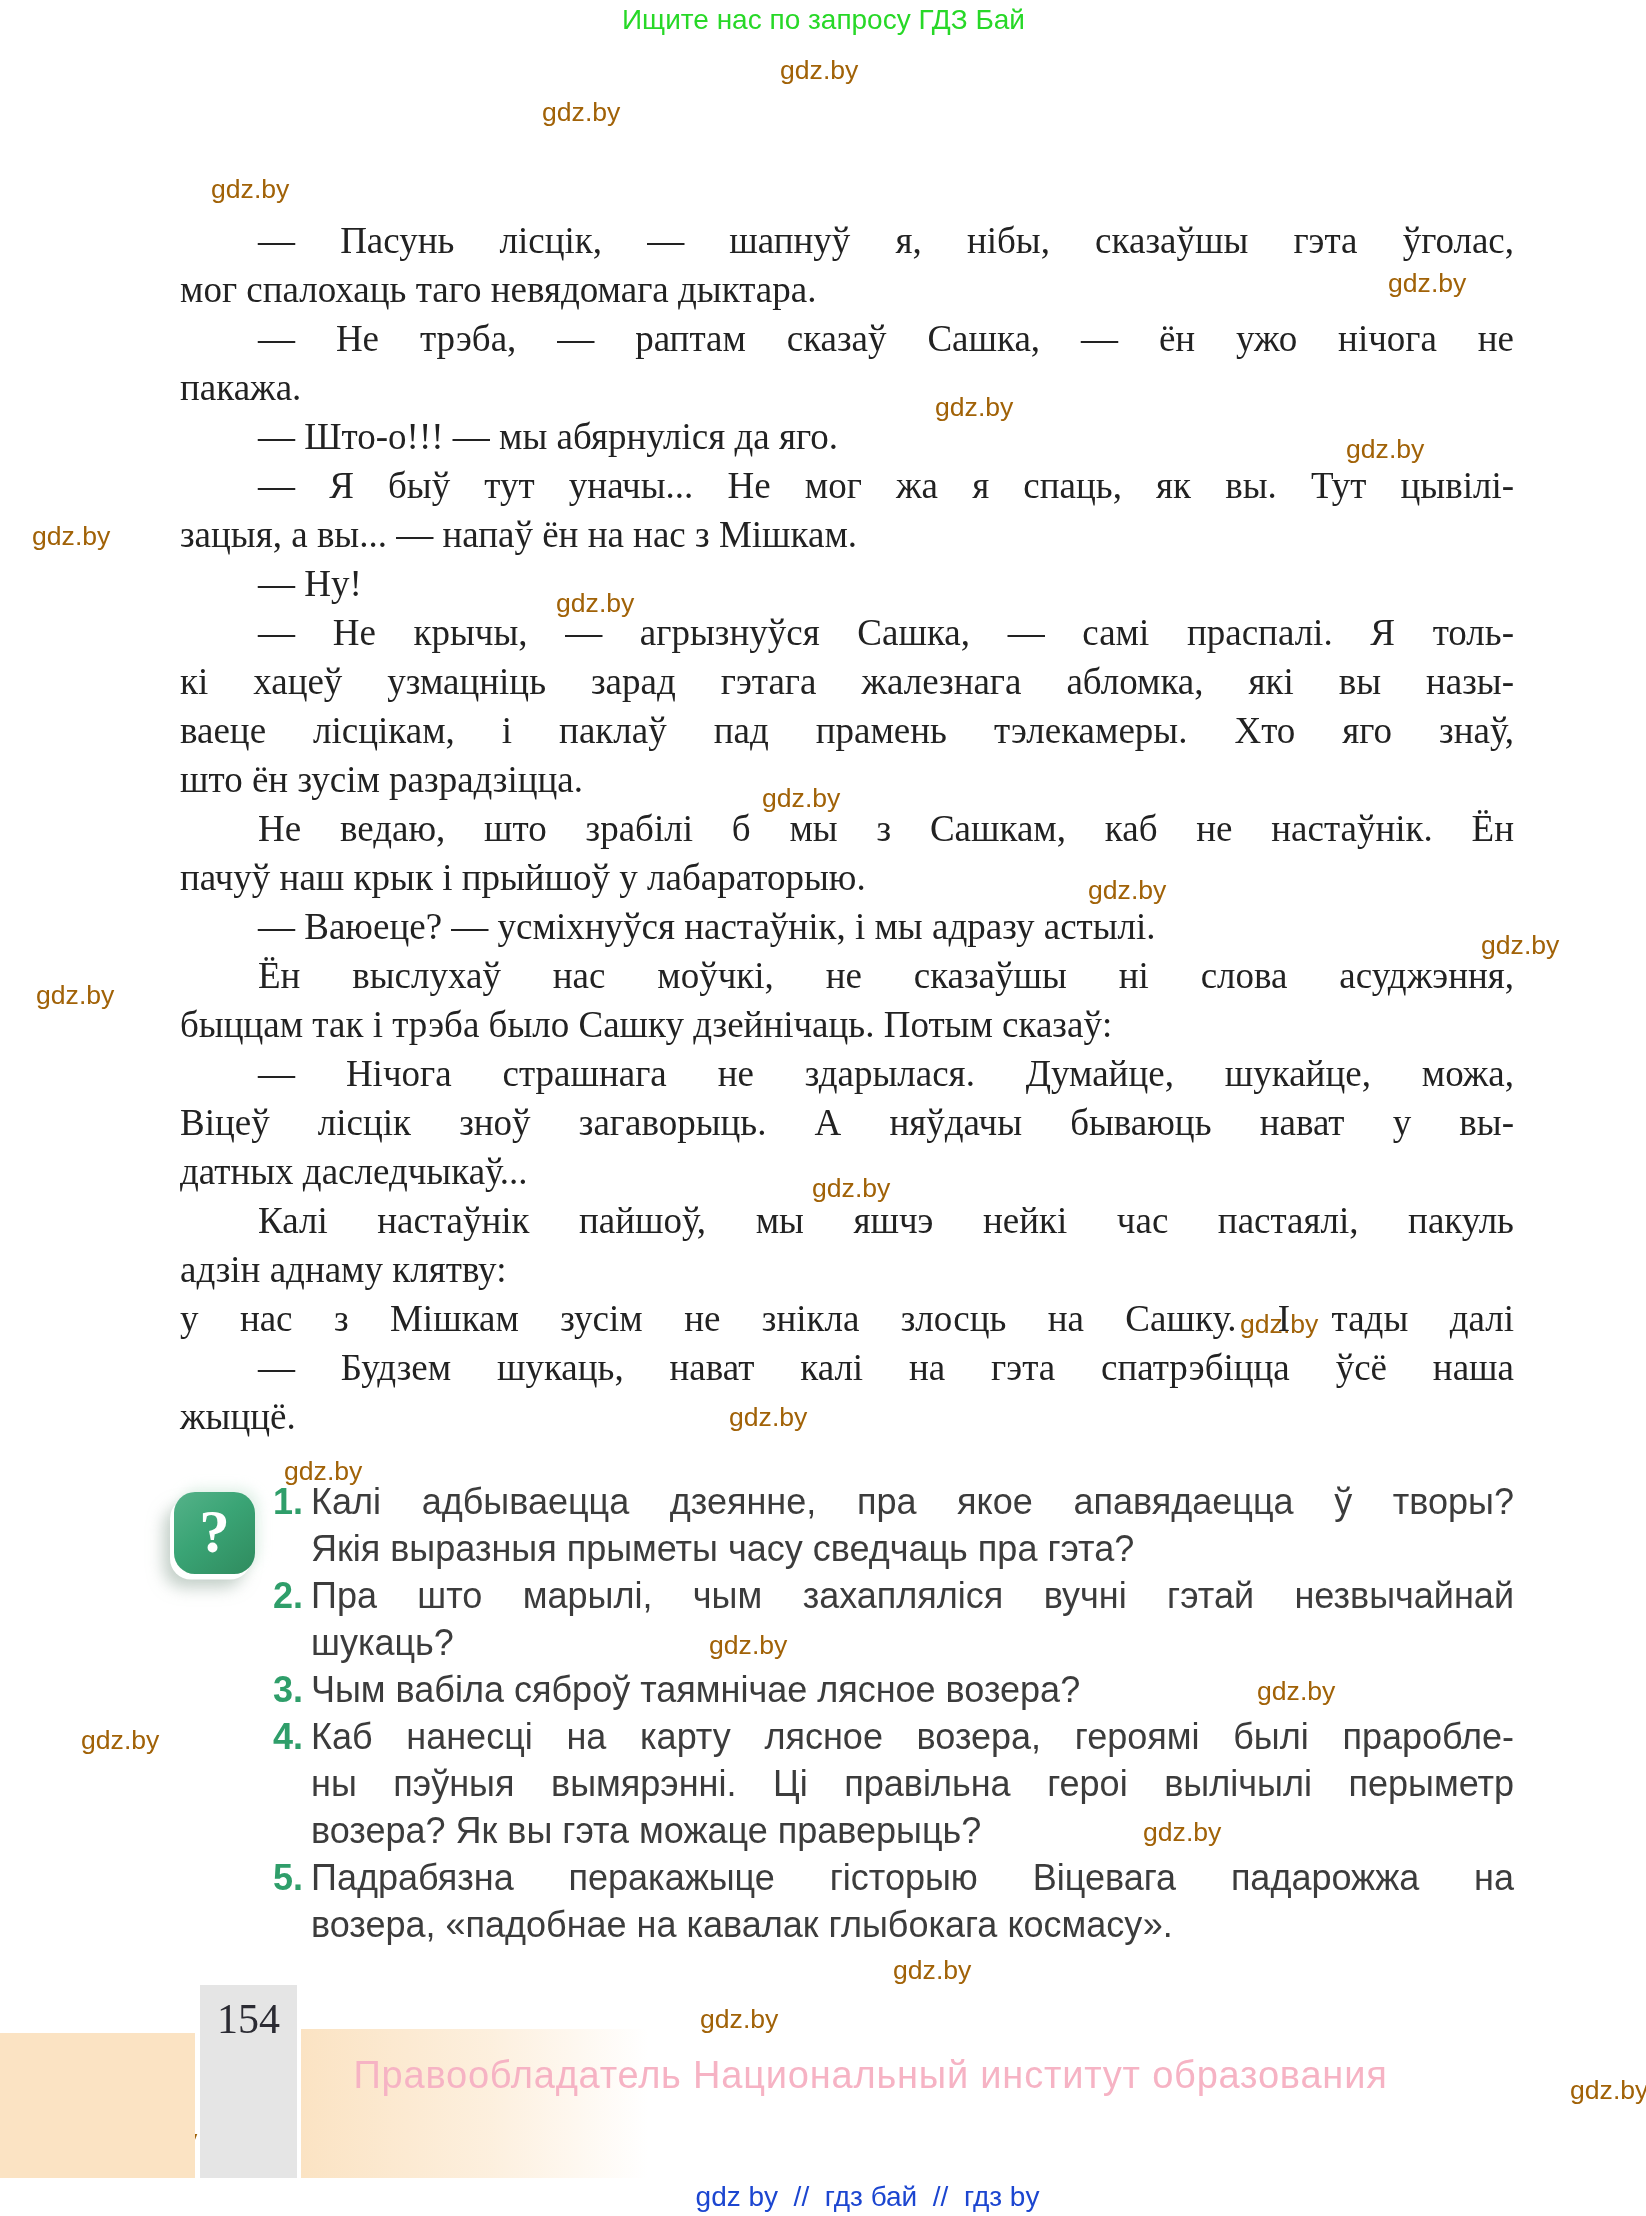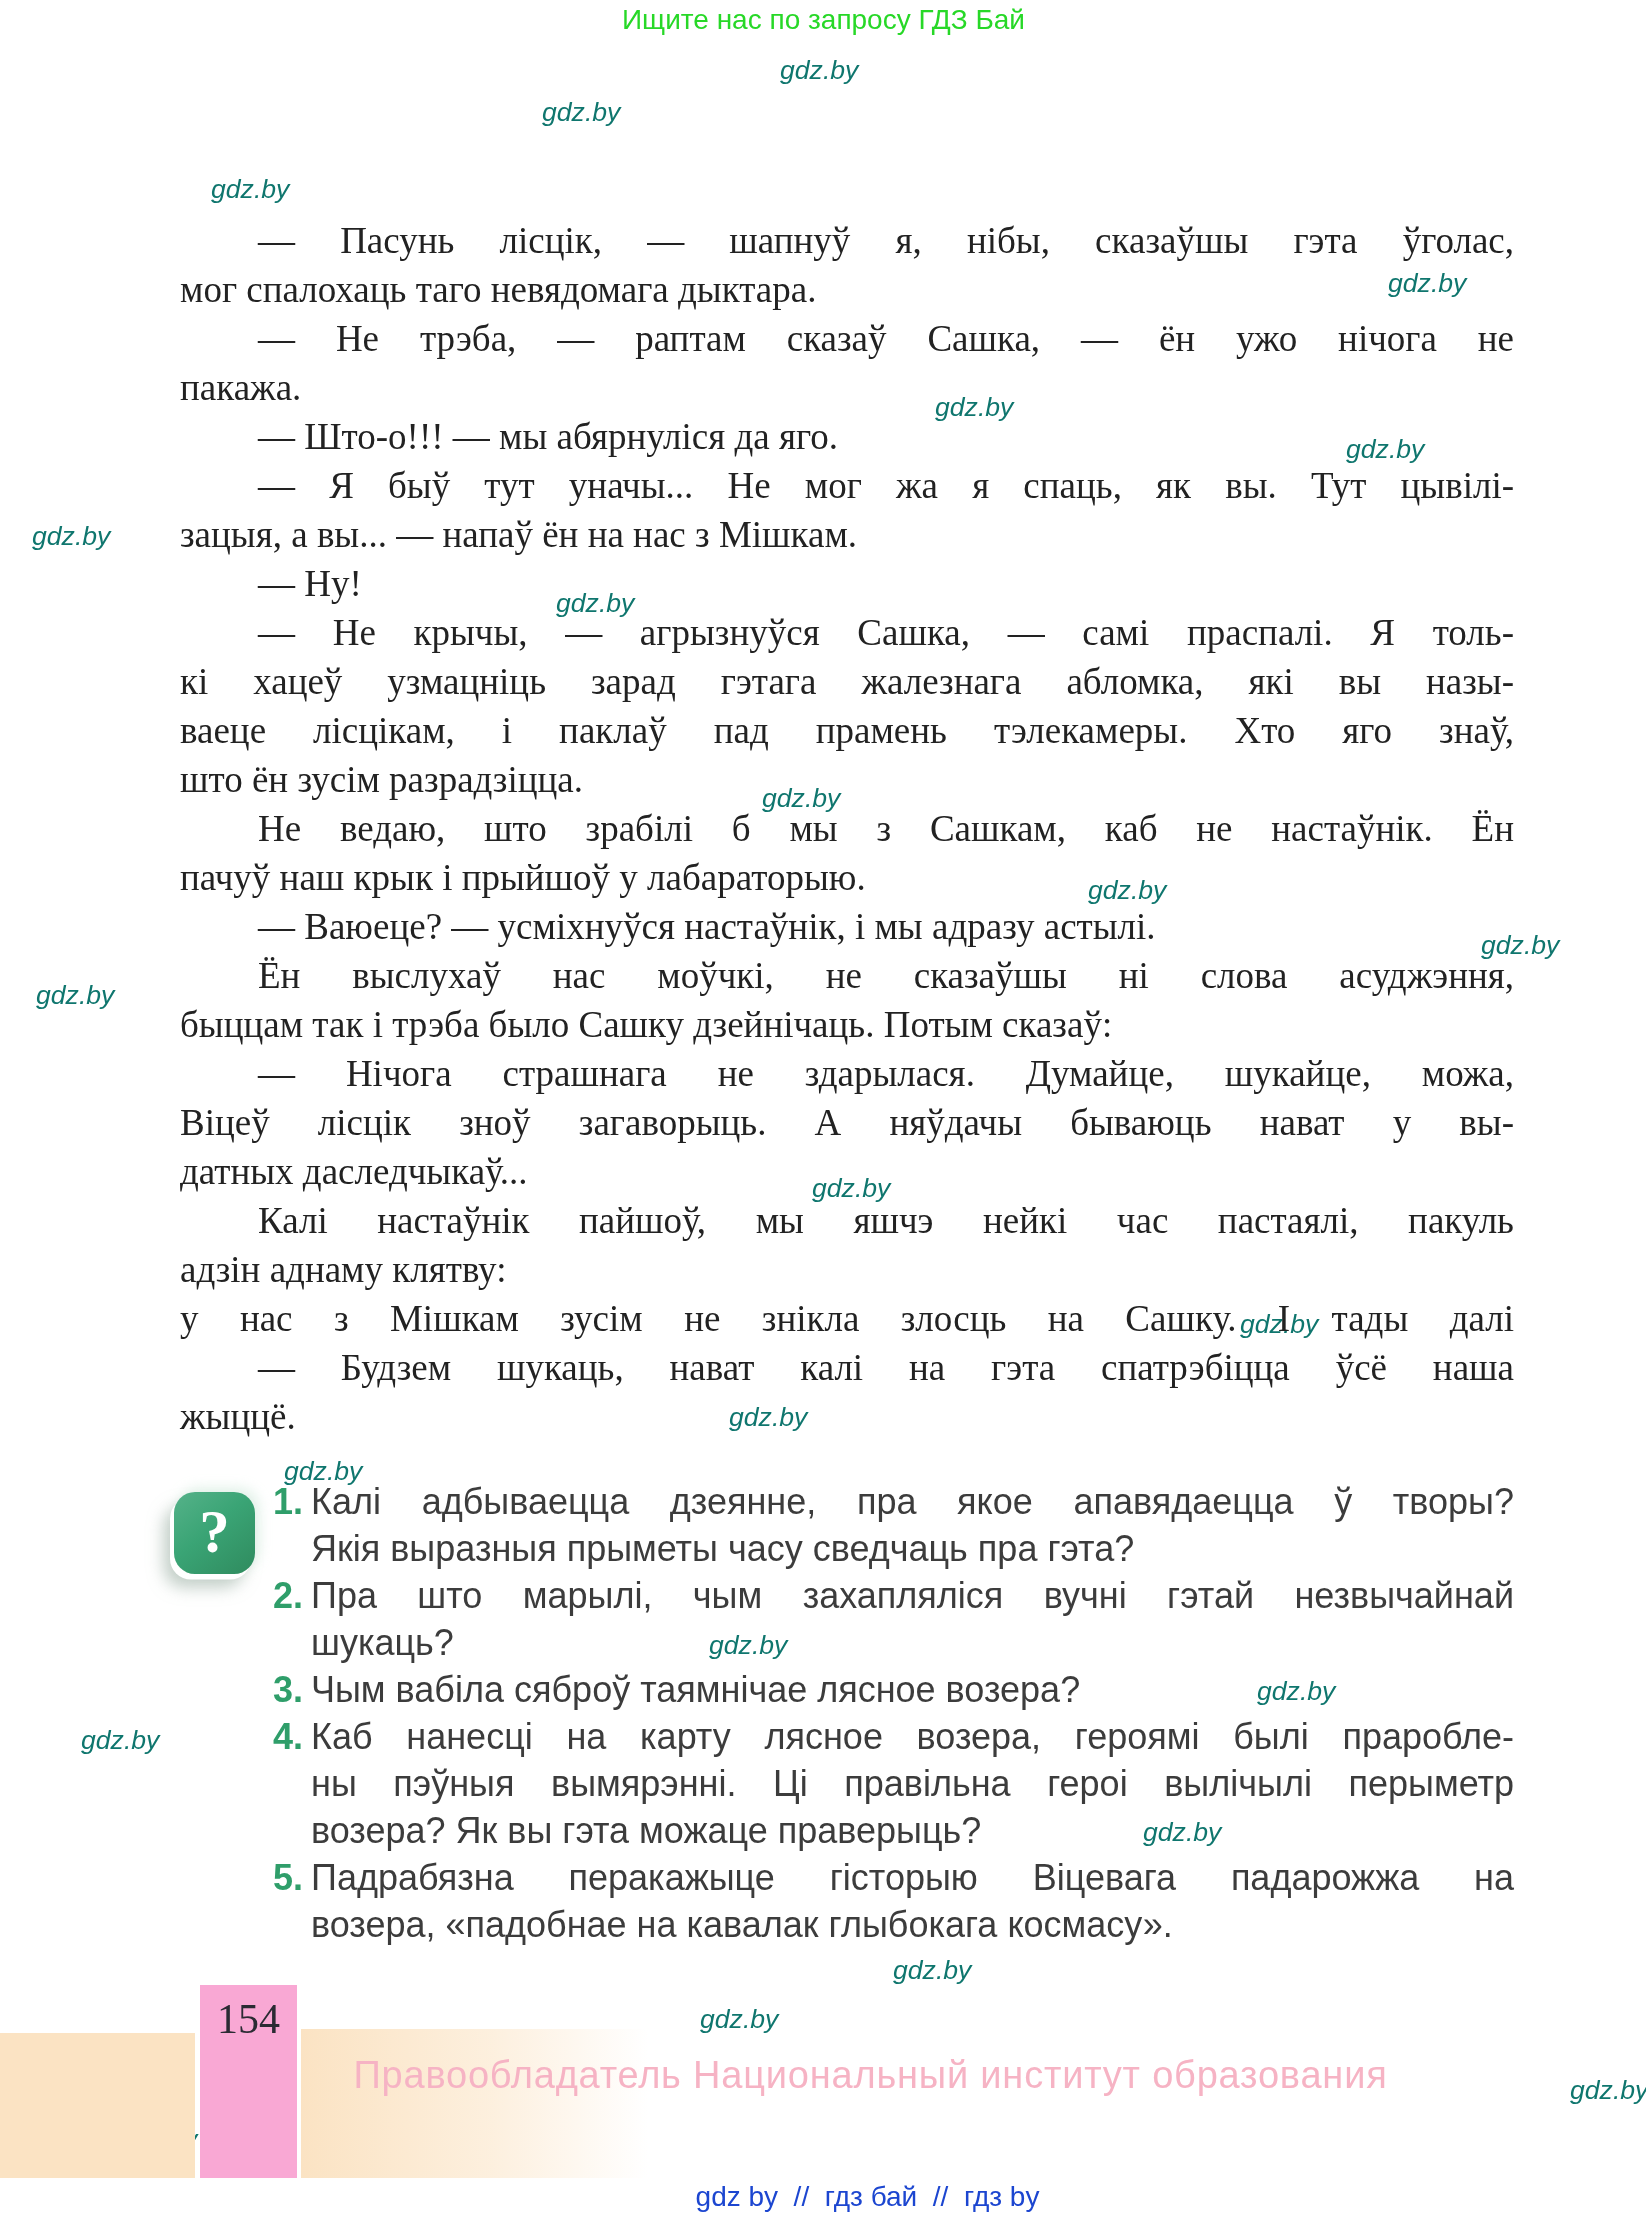--- a/index.html
+++ b/index.html
@@ -16,24 +16,23 @@
   .promo-top {
     position:absolute; top:4px; left:0; width:100%;
     text-align:center;
     font-size:28px; color:#27d827;
     font-family:"Liberation Sans", sans-serif;
   }
 
   
   .wm {
     position:absolute;
-    font-size:26.6px; color:#0f766e;
+    font-size:26.6px; color:#a16207;
     font-family:"Liberation Sans", sans-serif;
     white-space:nowrap;
-    font-style:italic;
   }
 
   
   .story {
     position:absolute; left:180px; top:216px; width:1334px;
     font-family:"Liberation Serif", "DejaVu Serif", serif;
     font-size:37px; line-height:49px; color:#222222;
   }
   .story .para { margin:0; }
   .story .line { text-align:justify; text-align-last:left; }
@@ -73,21 +72,21 @@
   .q-text .line { text-align:justify; text-align-last:left; }
   .q-text .line.jl { text-align-last:justify; }
 
   
   .peach-left {
     position:absolute; left:0; top:2033px; width:195px; height:145px;
     background:#fbe3c3;
   }
   .pagenum-col {
     position:absolute; left:200px; top:1985px; width:97px; height:193px;
-    background:#f9a8d4;
+    background:#e5e5e5;
   }
   .pagenum {
     margin-top:9.7px;
     text-align:center;
     font-family:"Liberation Serif", serif;
     font-size:42px; color:#2b2b33;
   }
   .peach-fade {
     position:absolute; left:301px; top:2029px; width:347px; height:149px;
     background:linear-gradient(90deg, #fbe3c3 0%, rgba(251,227,195,0.55) 55%, rgba(255,255,255,0) 100%);

